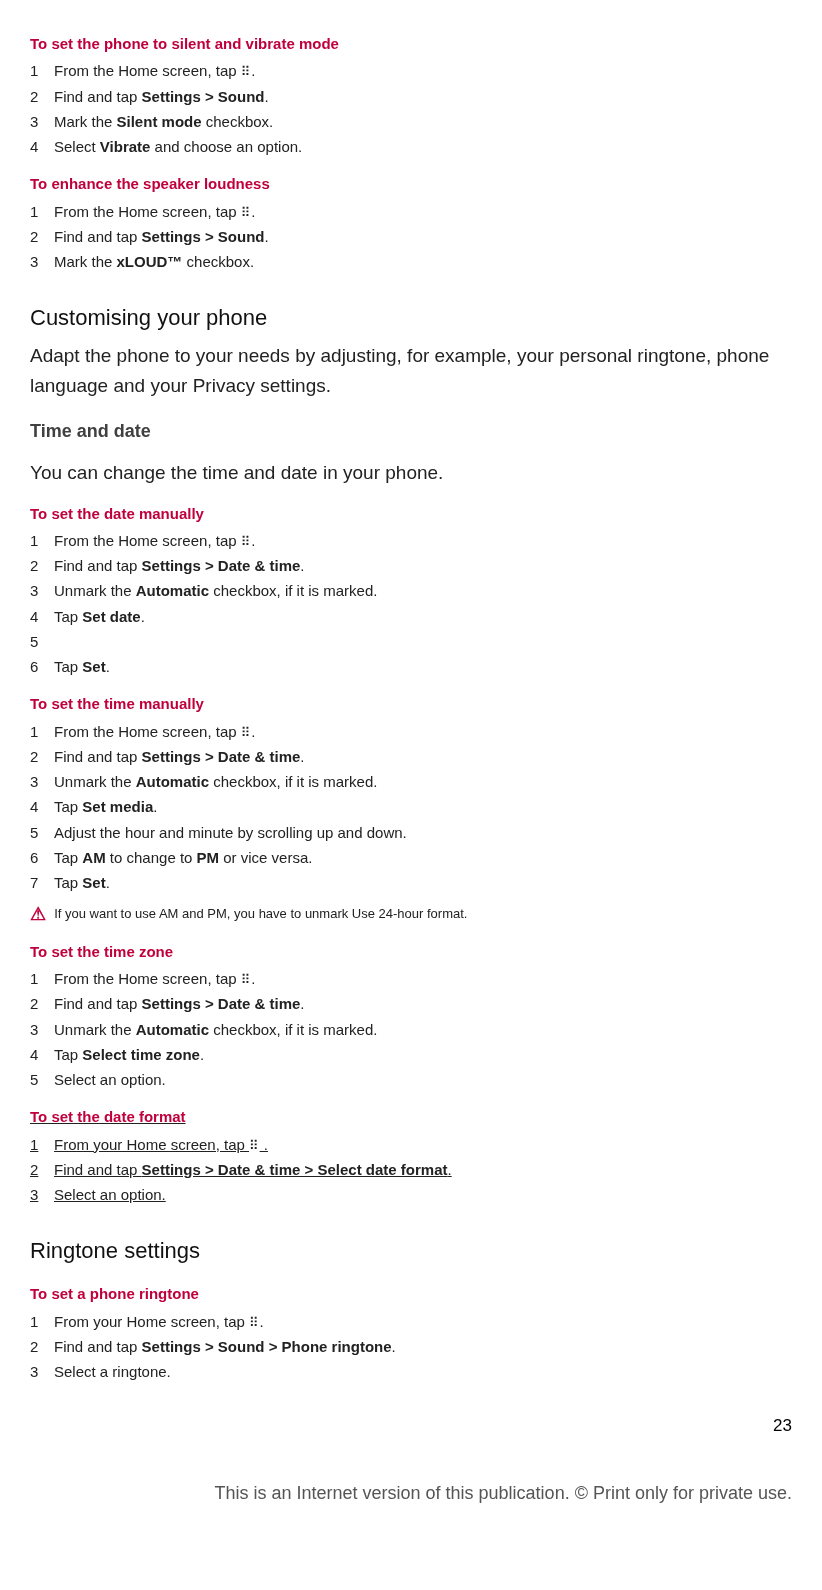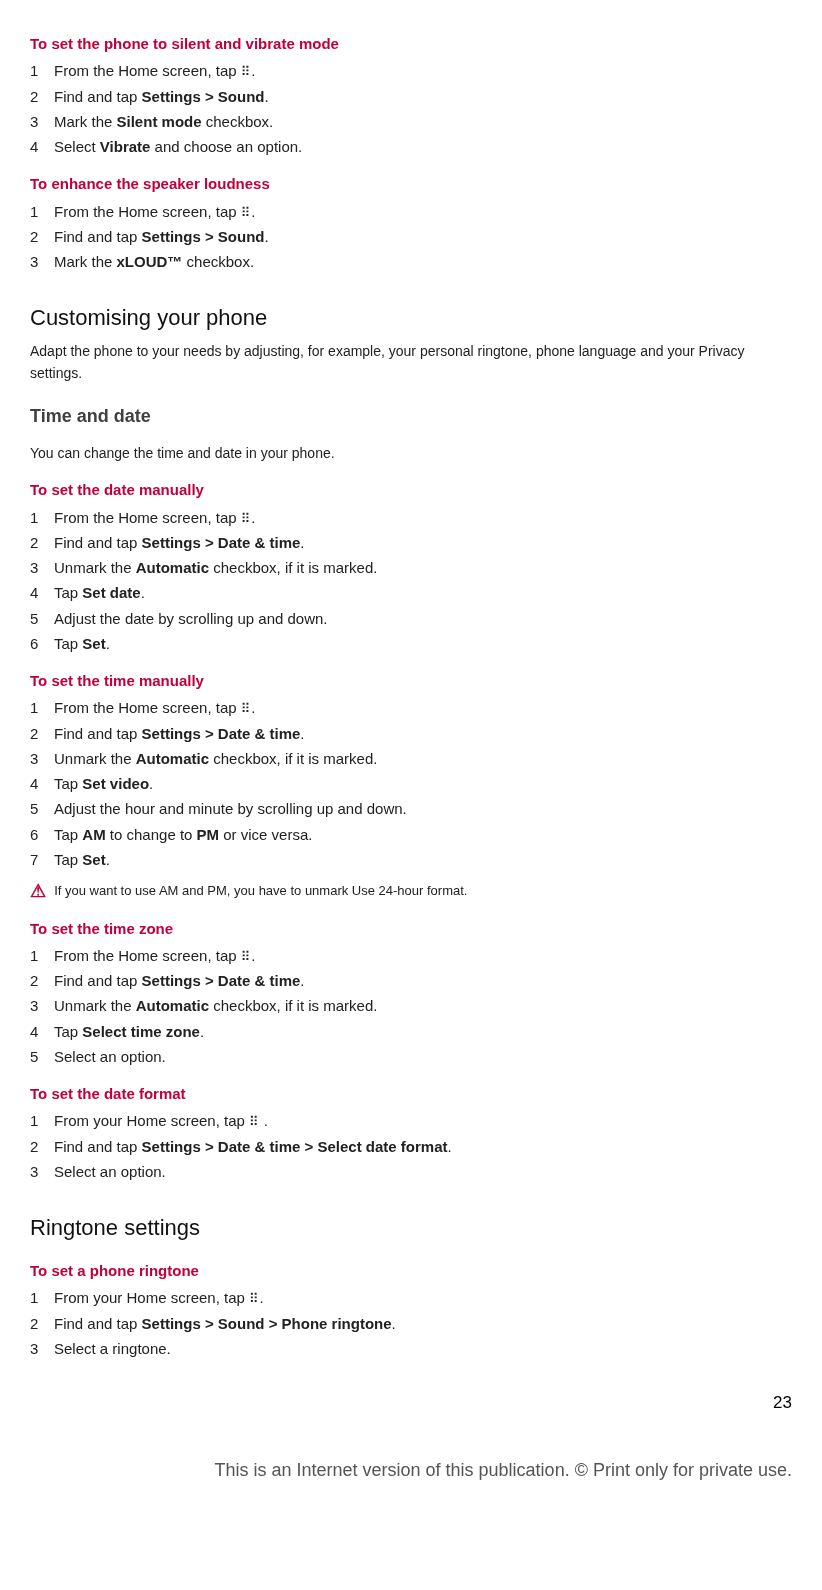--- a/index.html
+++ b/index.html
@@ -28,21 +28,21 @@
       color: #111;
     }
     .sub-heading-black {
       font-size: 18px;
       font-weight: bold;
       margin-top: 18px;
       margin-bottom: 12px;
       color: #404040;
     }
     .body-text {
-      font-size: 14px;
+      font-size: 19px;
       color: #222;
       margin-bottom: 4px;
     }
     .numbered-list {
       list-style: none;
       padding: 0;
       margin: 0 0 6px 0;
     }
     .numbered-list li {
       display: flex;
@@ -177,21 +177,20 @@
       <li>
         <span class="list-num">3</span>
         <span>Unmark the <span class="bold">Automatic</span> checkbox, if it is marked.</span>
       </li>
       <li>
         <span class="list-num">4</span>
         <span>Tap <span class="bold">Set date</span>.</span>
       </li>
       <li>
         <span class="list-num">5</span>
-        <span>Adjust the date by scrolling up and down.</span>
       </li>
       <li>
         <span class="list-num">6</span>
         <span>Tap <span class="bold">Set</span>.</span>
       </li>
     </ol>
   </div>
 
   <div style="margin-top:10px;">
     <div class="section-heading-pink">To set the time manually</div>
@@ -203,21 +202,21 @@
       <li>
         <span class="list-num">2</span>
         <span>Find and tap <span class="bold">Settings &gt; Date &amp; time</span>.</span>
       </li>
       <li>
         <span class="list-num">3</span>
         <span>Unmark the <span class="bold">Automatic</span> checkbox, if it is marked.</span>
       </li>
       <li>
         <span class="list-num">4</span>
-        <span>Tap <span class="bold">Set video</span>.</span>
+        <span>Tap <span class="bold">Set media</span>.</span>
       </li>
       <li>
         <span class="list-num">5</span>
         <span>Adjust the hour and minute by scrolling up and down.</span>
       </li>
       <li>
         <span class="list-num">6</span>
         <span>Tap <span class="bold">AM</span> to change to <span class="bold">PM</span> or vice versa.</span>
       </li>
       <li>
@@ -250,21 +249,21 @@
         <span class="list-num">4</span>
         <span>Tap <span class="bold">Select time zone</span>.</span>
       </li>
       <li>
         <span class="list-num">5</span>
         <span>Select an option.</span>
       </li>
     </ol>
   </div>
 
-  <div style="margin-top:10px;">
+  <div style="margin-top:10px;text-decoration:underline;">
     <div class="section-heading-pink">To set the date format</div>
     <ol class="numbered-list">
       <li>
         <span class="list-num">1</span>
         <span>From your Home screen, tap <span class="menu-icon">⠿</span> .</span>
       </li>
       <li>
         <span class="list-num">2</span>
         <span>Find and tap <span class="bold">Settings &gt; Date &amp; time &gt; Select date format</span>.</span>
       </li>

